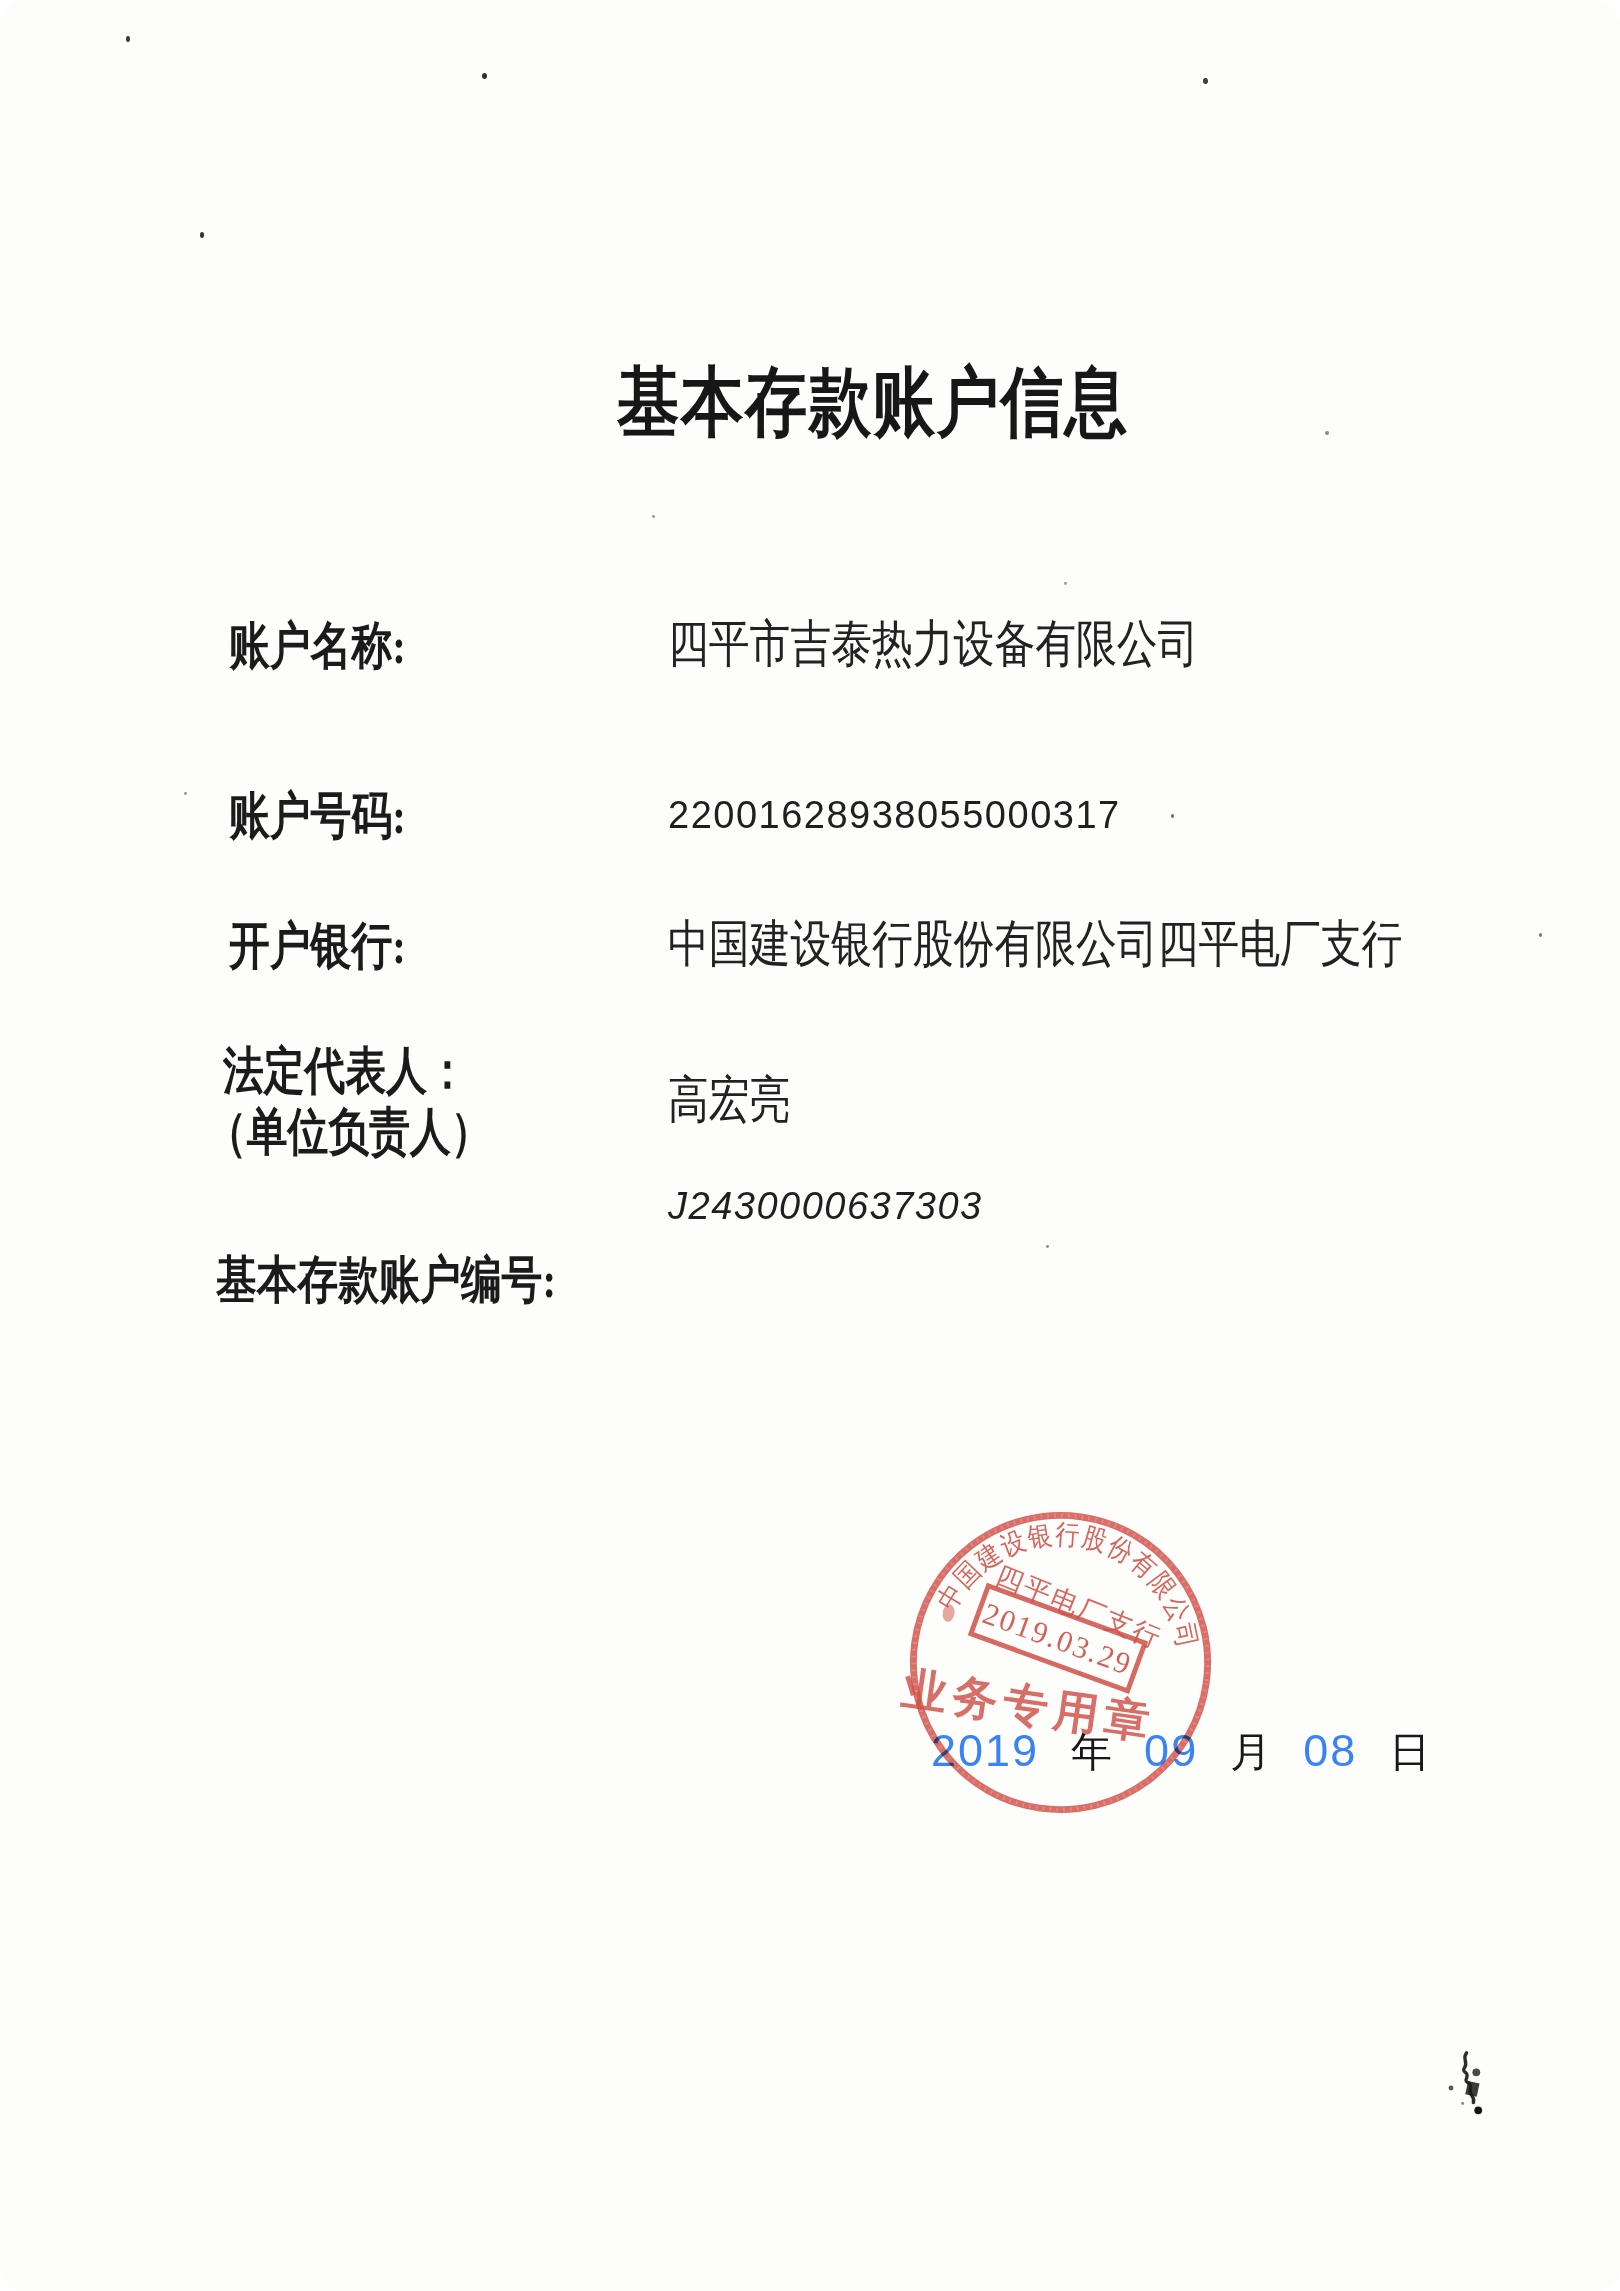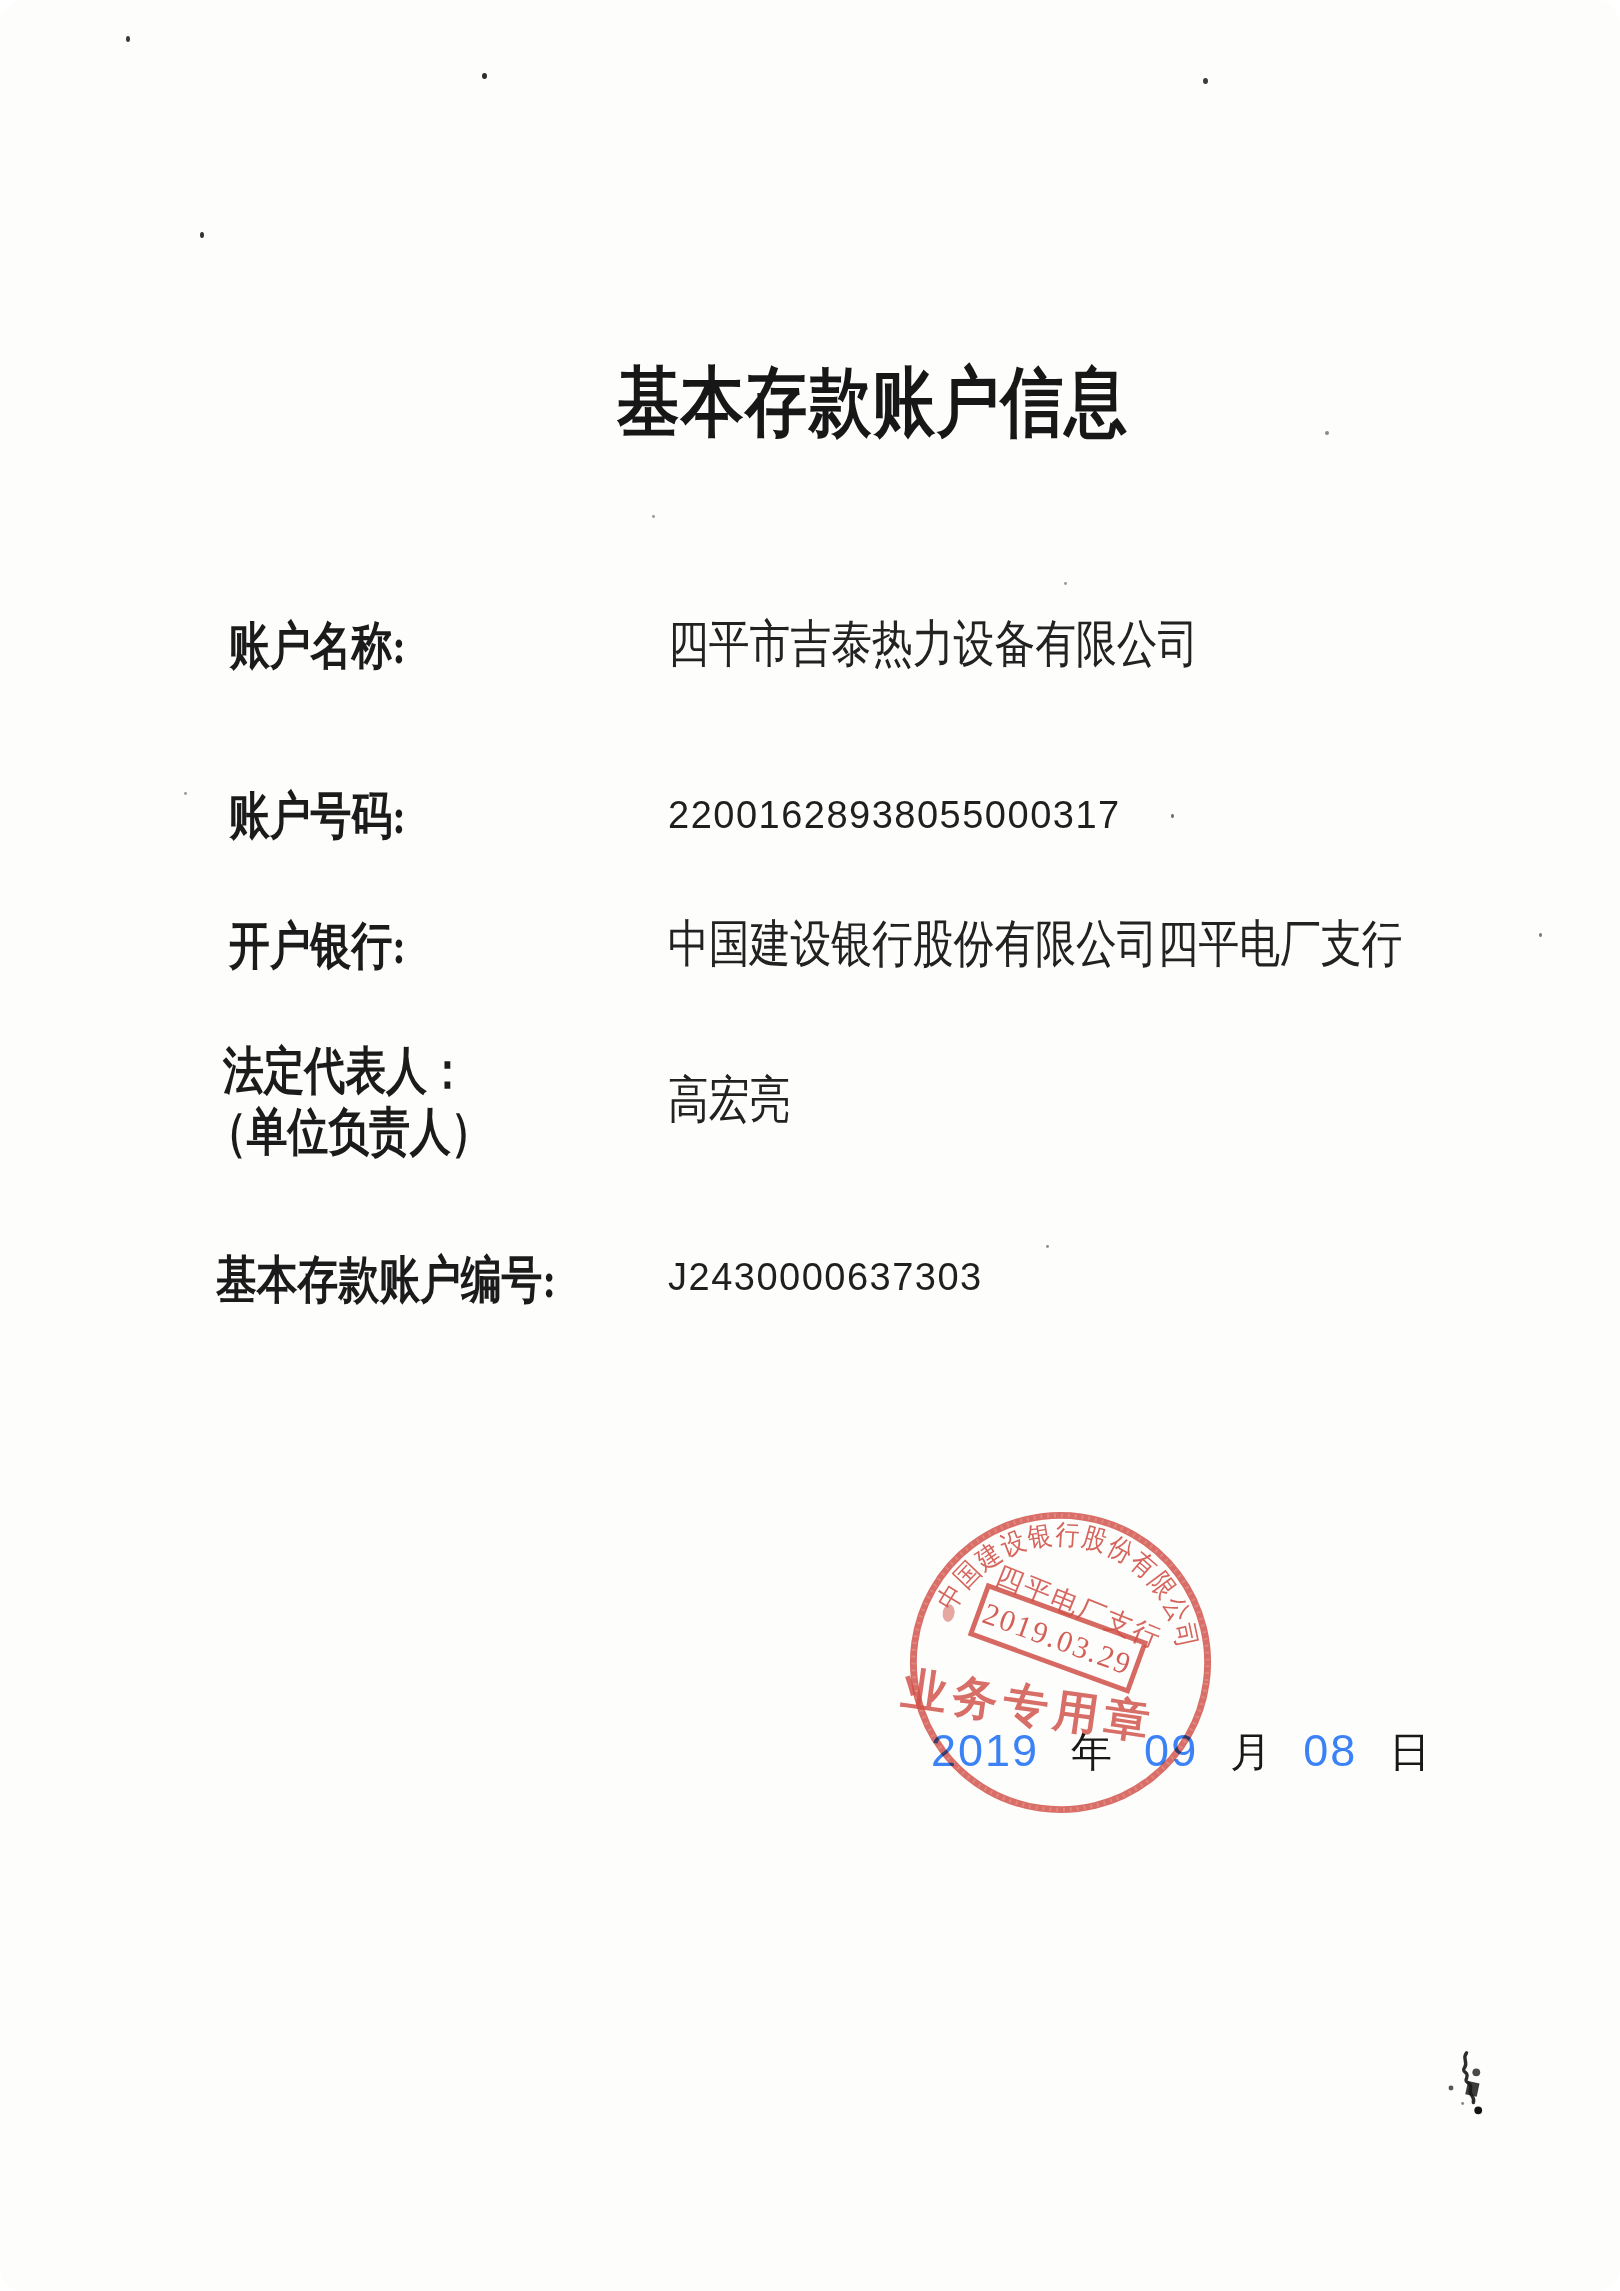--- a/index.html
+++ b/index.html
@@ -128,21 +128,21 @@
   <div class="num" style="left:668px; top:796px;">22001628938055000317</div>
 
   <div class="lbl" style="left:229px; top:920px;">开户银行:</div>
   <div class="val" style="left:668px; top:918px;">中国建设银行股份有限公司四平电厂支行</div>
 
   <div class="lbl" style="left:223px; top:1045px;">法定代表人：</div>
   <div class="lbl" style="left:206px; top:1106px;">（单位负责人）</div>
   <div class="val" style="left:668px; top:1074px;">高宏亮</div>
 
   <div class="lbl" style="left:216px; top:1254px;">基本存款账户编号:</div>
-  <div class="num" style="left:668px; top:1258px;">J2430000637303</div>
+  <div class="num" style="left:668px; top:1187px;font-style:italic;">J2430000637303</div>
 
   <div class="date-line">
     <span class="date-digits">2019</span>
     <span class="date-unit">年</span>
     <span class="date-digits">09</span>
     <span class="date-unit">月</span>
     <span class="date-digits">08</span>
     <span class="date-unit">日</span>
   </div>
 

